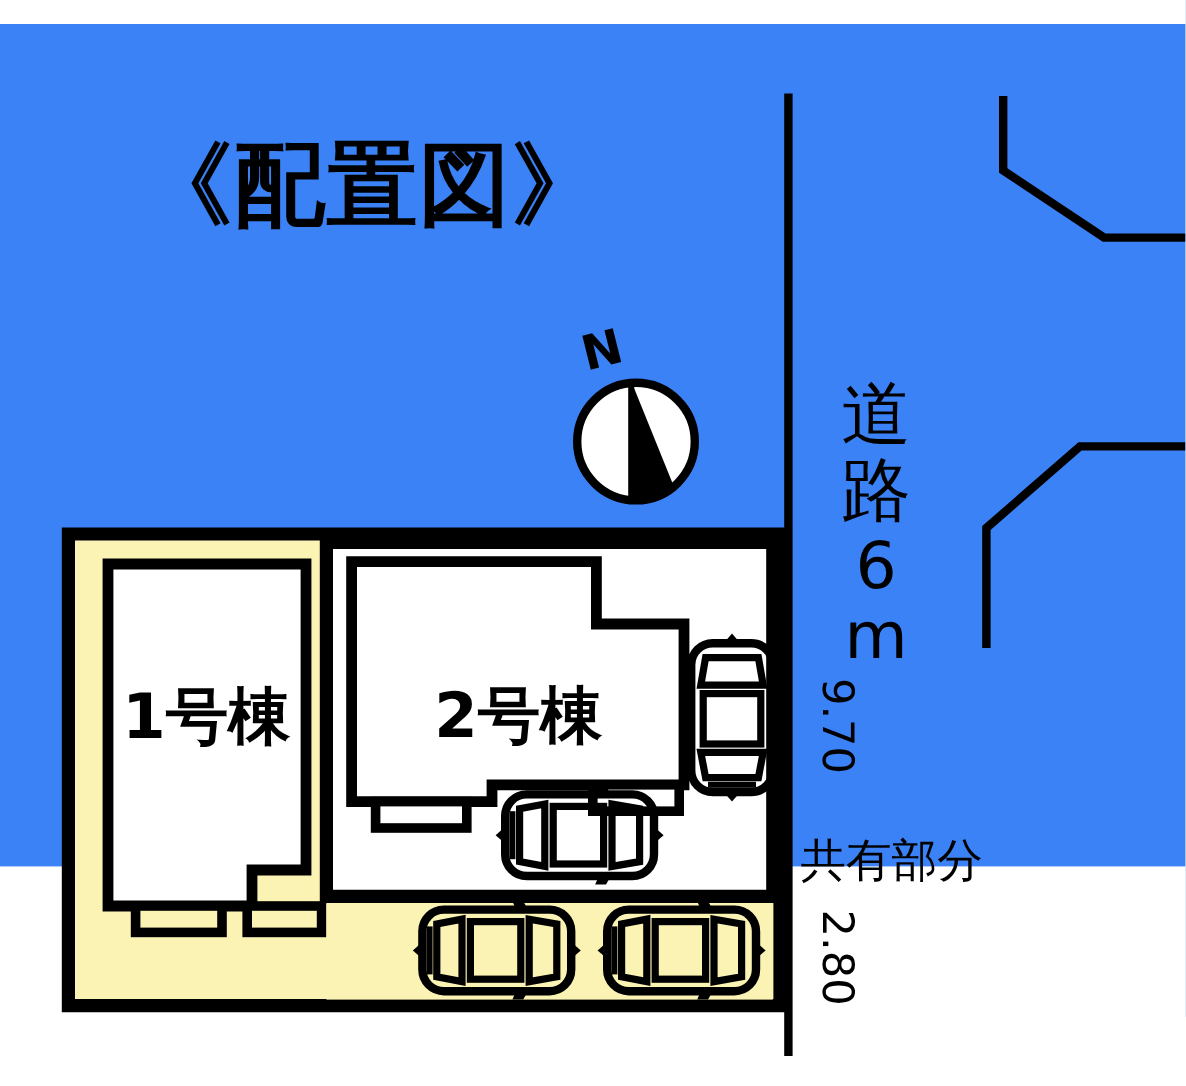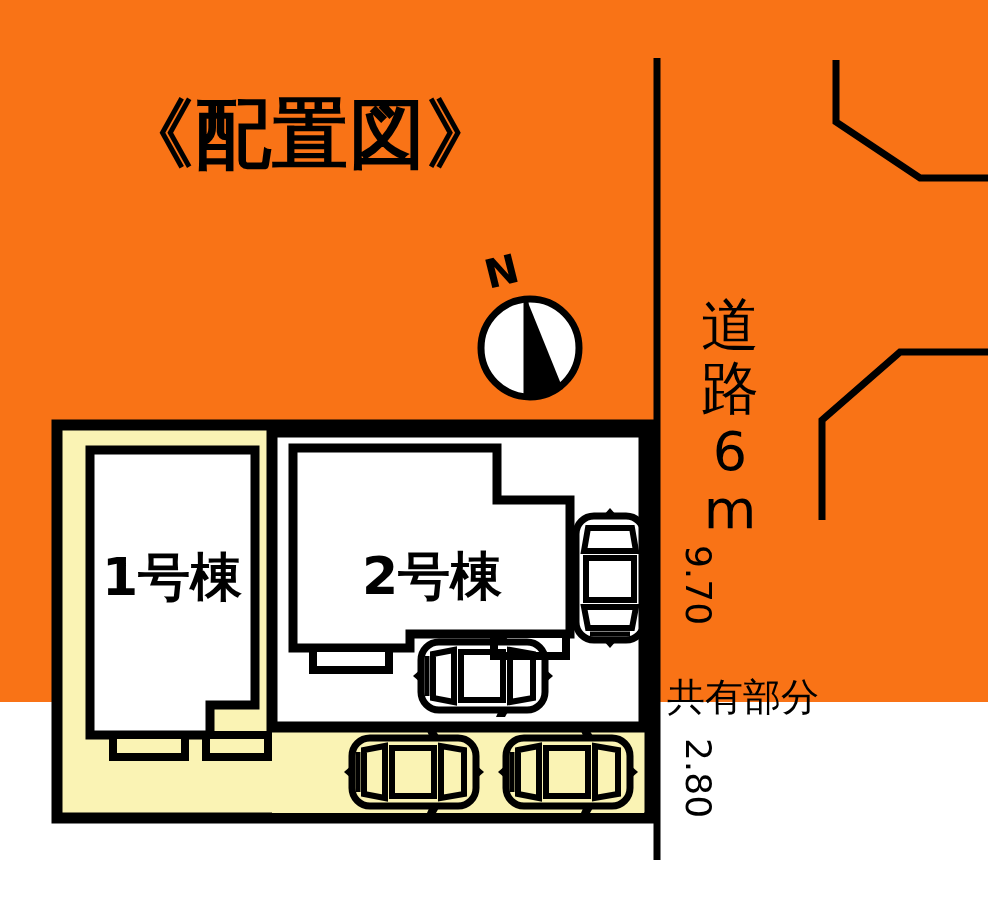--- a/index.html
+++ b/index.html
@@ -11,21 +11,22 @@
   body {
     font-family: "DejaVu Sans", sans-serif;
     width: 988px;
     height: 905px;
     overflow: hidden;
   }
   #plan-root {
     position: relative;
     width: 988px;
     height: 702px;
-    background: #f97316;
+    background: #3b82f6;
+    margin-top: 20px;
   }
   #plan-svg {
     position: absolute;
     left: 0;
     top: 0;
     width: 988px;
     height: 905px;
     display: block;
   }
   .ttl {

